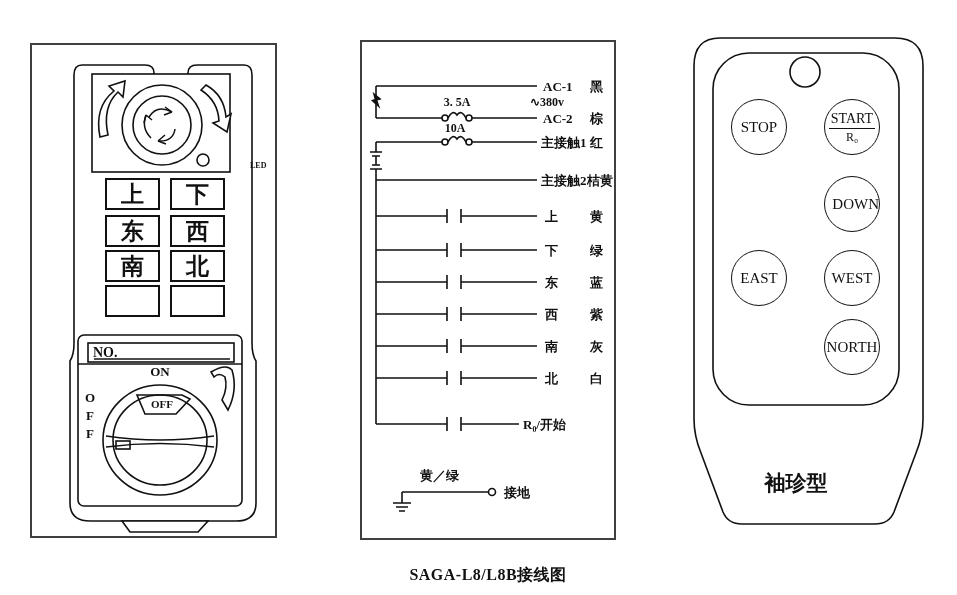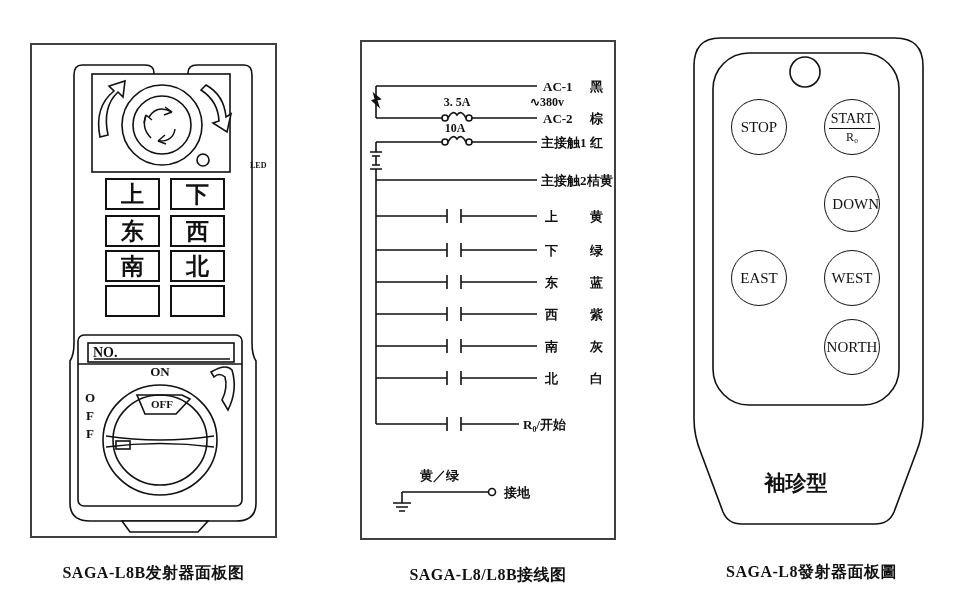--- a/index.html
+++ b/index.html
@@ -201,16 +201,14 @@
     <div class="rbtn" style="left:136px;top:214px;">
       <span class="main">WEST</span>
     </div>
     <div class="rbtn" style="left:136px;top:283px;">
       <span class="main">NORTH</span>
     </div>
 
     <div class="ctr" style="left:108px;top:447px;font-size:21px;font-weight:700;">袖珍型</div>
   </div>
 
-  <div class="caption" style="left:30px;top:563px;width:247px;">SAGA-L8B发射器面板图</div>
   <div class="caption" style="left:360px;top:565px;width:256px;">SAGA-L8/L8B接线图</div>
-  <div class="caption" style="left:688px;top:562px;width:247px;">SAGA-L8發射器面板圖</div>
 </div>
 
 </body></html>

